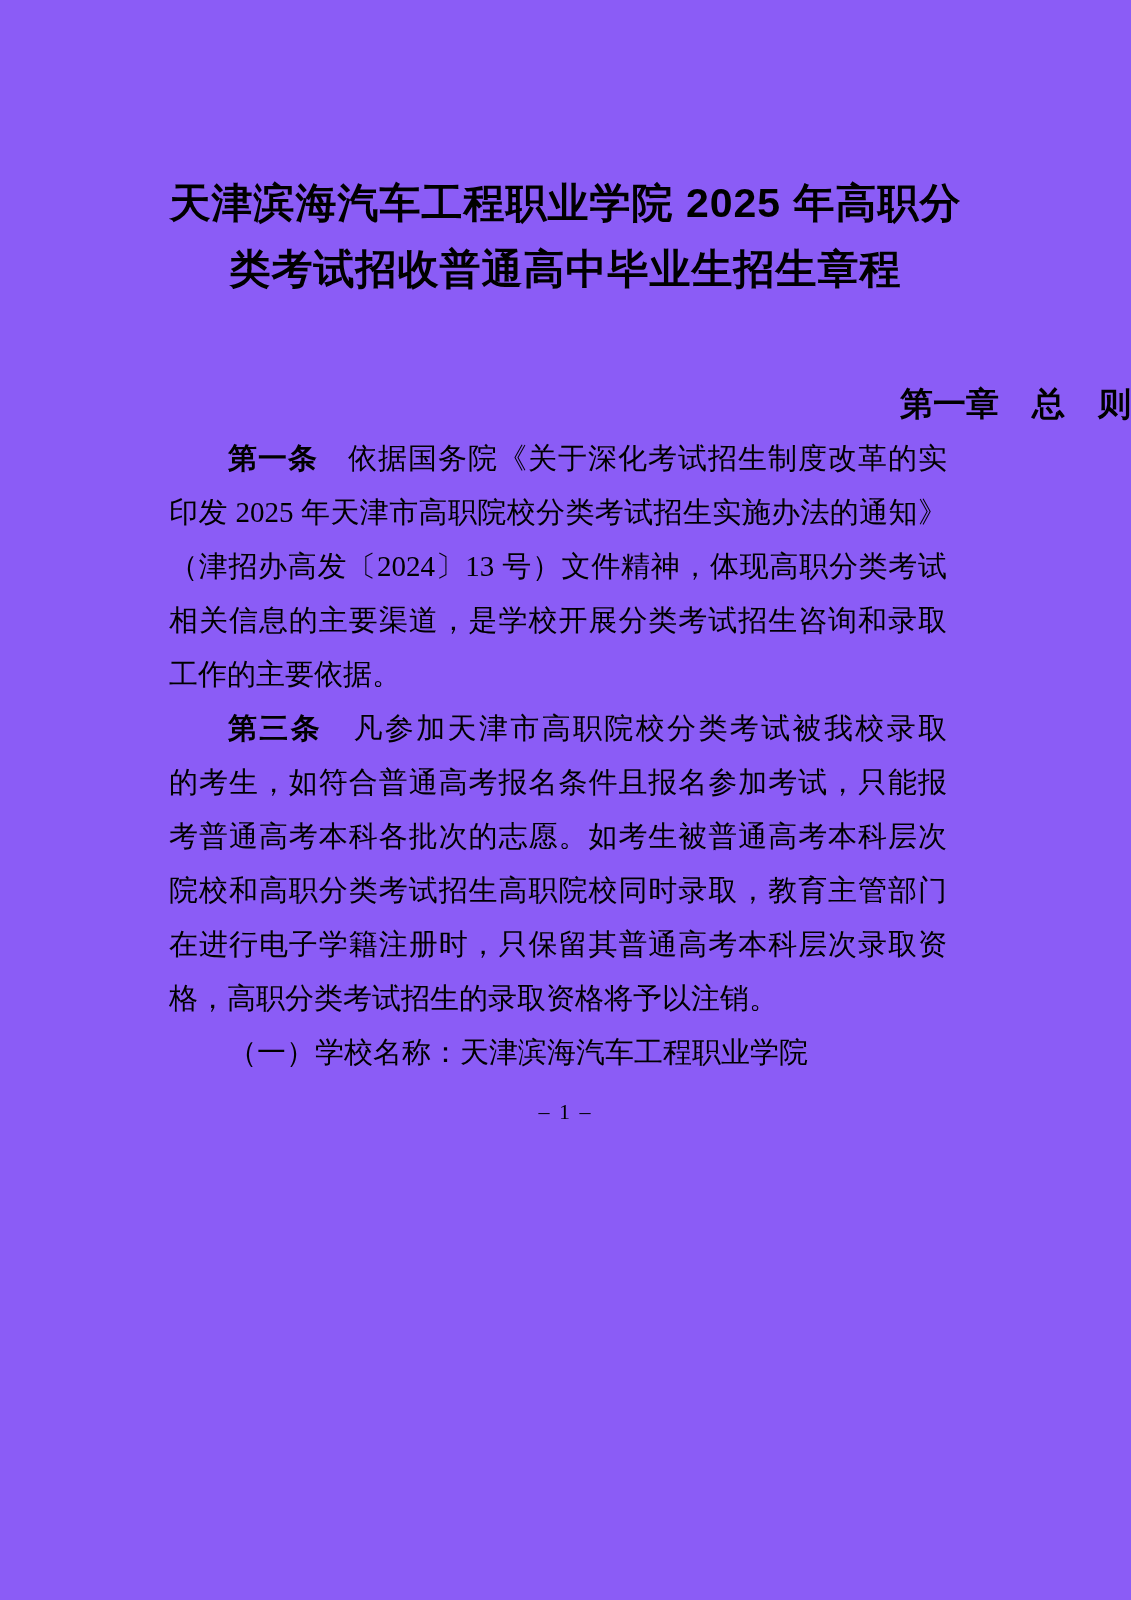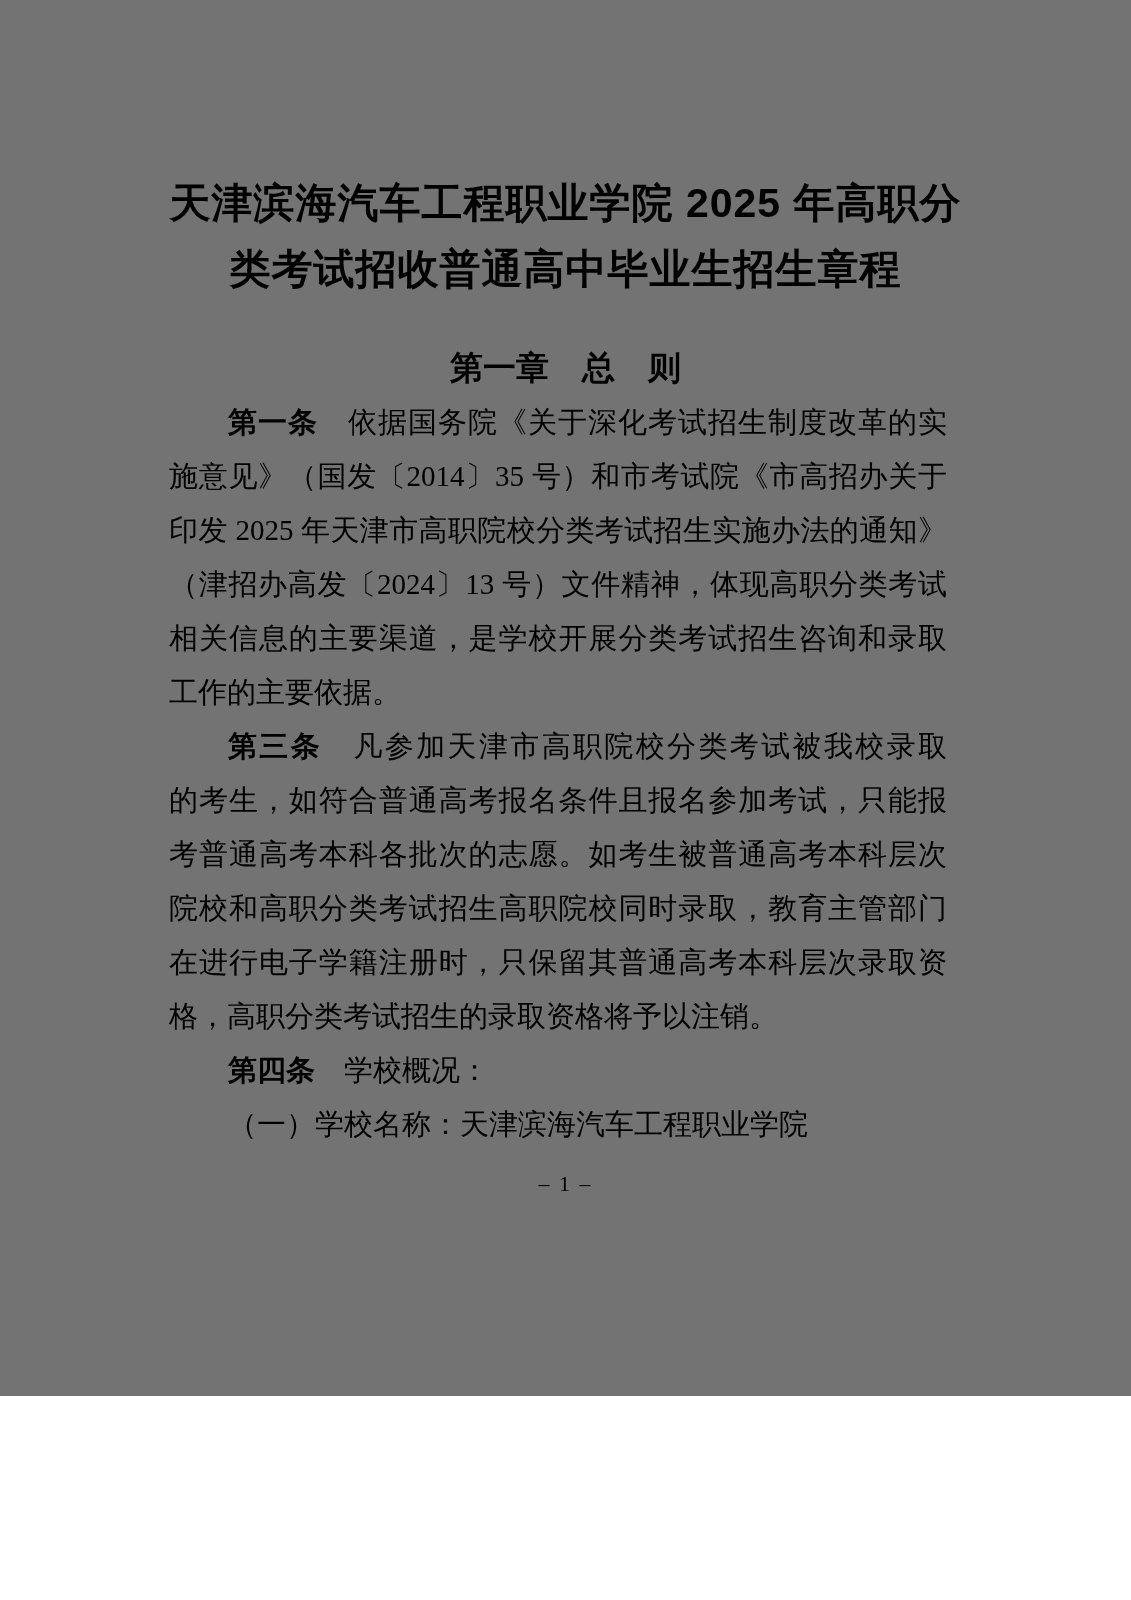--- a/index.html
+++ b/index.html
@@ -4,39 +4,39 @@
 <title>Document</title>
 <style>
   html, body {
     margin: 0;
     padding: 0;
     background: #ffffff;
   }
   .page {
     position: relative;
     width: 1131px;
-    height: 1396px;
-    background: #737373;
+    height: 1600px;
+    background: #8b5cf6;
     color: #000000;
     overflow: hidden;
     box-sizing: border-box;
   }
   .doc-title {
     margin-top: 170px;
     padding: 0 150px;
     text-align: center;
     font-family: "Liberation Sans", sans-serif;
     font-weight: bold;
     font-size: 41px;
     line-height: 66px;
     letter-spacing: 1px;
   }
   .chapter-heading {
-    margin-top: 44px;
-    text-align: center;
+    margin-top: 80px;
+    text-align: right;
     font-family: "Liberation Sans", sans-serif;
     font-weight: bold;
     font-size: 33px;
     line-height: 44px;
   }
   .doc-body {
     margin-top: 5px;
     padding-left: 169px;
     padding-right: 184px;
     font-family: "Liberation Serif", serif;
@@ -79,30 +79,28 @@
   <div class="doc-title">
     <div>天津滨海汽车工程职业学院 2025 年高职分</div>
     <div>类考试招收普通高中毕业生招生章程</div>
   </div>
 
   <div class="chapter-heading">第一章　总　则</div>
 
   <div class="doc-body">
 
   <div class="line indent justify"><span class="lead">第一条</span><span>　依据国务院《关于深化考试招生制度改革的实</span></div>
-      <div class="line justify"><span>施意见》（国发〔2014〕35 号）和市考试院《市高招办关于</span></div>
       <div class="line justify"><span>印发 2025 年天津市高职院校分类考试招生实施办法的通知》</span></div>
       <div class="line justify"><span>（津招办高发〔2024〕13 号）文件精神，体现高职分类考试</span></div>
       <div class="line justify"><span>相关信息的主要渠道，是学校开展分类考试招生咨询和录取</span></div>
       <div class="line"><span>工作的主要依据。</span></div>
       <div class="line indent justify"><span class="lead">第三条</span><span>　凡参加天津市高职院校分类考试被我校录取</span></div>
       <div class="line justify"><span>的考生，如符合普通高考报名条件且报名参加考试，只能报</span></div>
       <div class="line justify"><span>考普通高考本科各批次的志愿。如考生被普通高考本科层次</span></div>
       <div class="line justify"><span>院校和高职分类考试招生高职院校同时录取，教育主管部门</span></div>
       <div class="line justify"><span>在进行电子学籍注册时，只保留其普通高考本科层次录取资</span></div>
       <div class="line"><span>格，高职分类考试招生的录取资格将予以注销。</span></div>
-      <div class="line indent"><span class="lead">第四条</span><span>　学校概况：</span></div>
       <div class="line indent"><span>（一）学校名称：天津滨海汽车工程职业学院</span></div>
     </div>
 
   <div class="page-footer">– 1 –</div>
 
 </div>
 
 </body></html>

